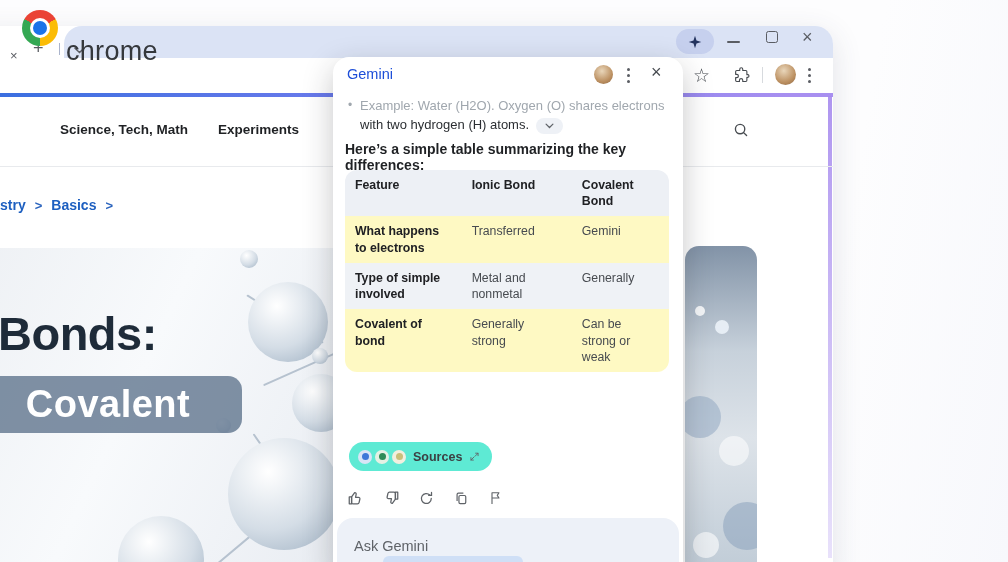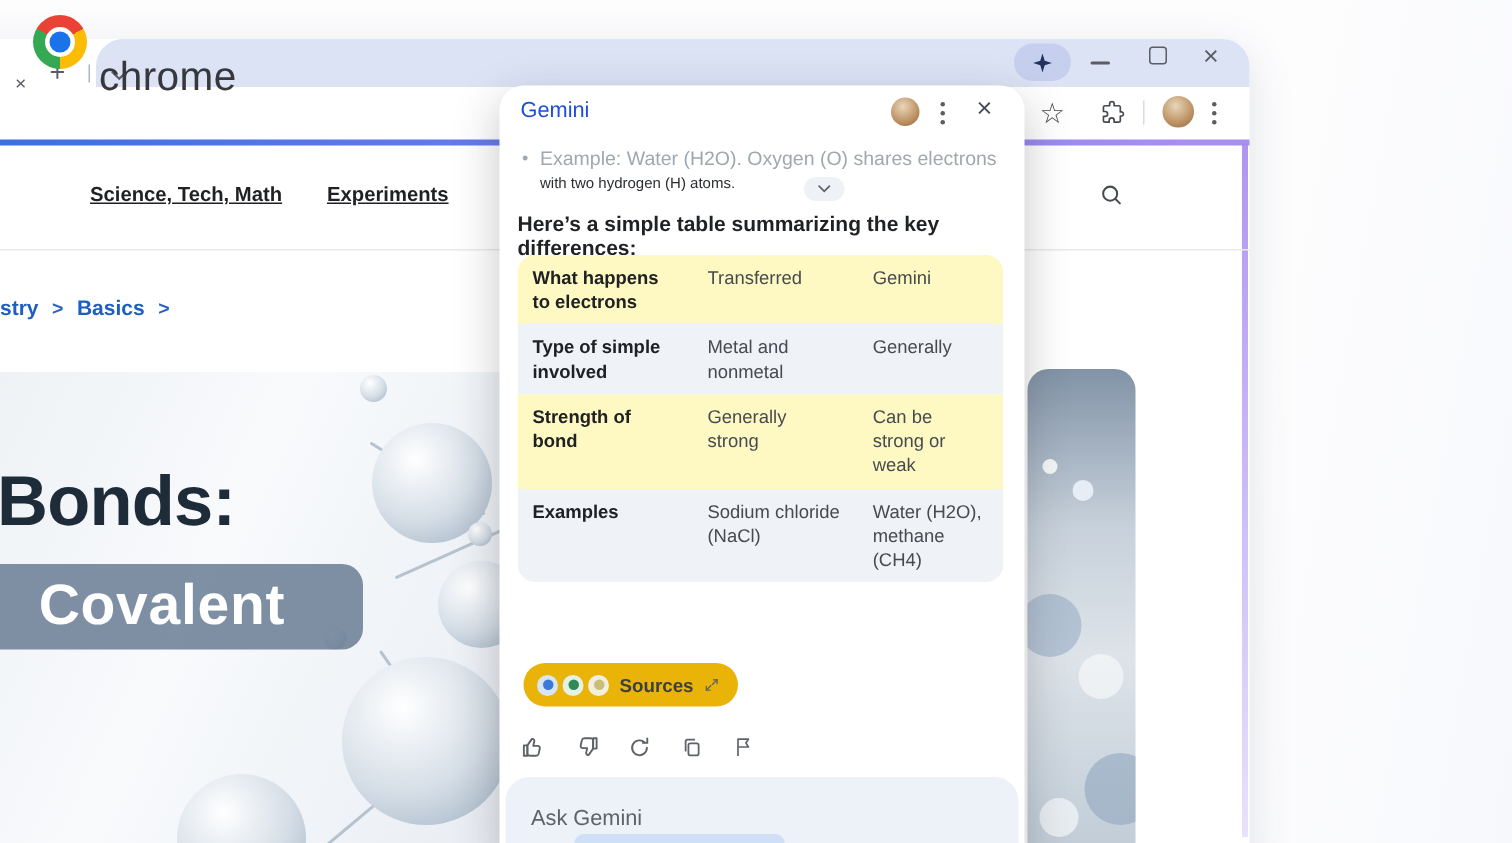--- a/index.html
+++ b/index.html
@@ -33,21 +33,21 @@
   .tb-avatar{left:775px;top:64px;}
   .kebab{display:flex;flex-direction:column;gap:3px;align-items:center;}
   .kebab i{width:3px;height:3px;border-radius:50%;background:#5a5d63;}
   .tb-kebab{left:808px;top:68px;}
 
   
   .grad-top{left:0;top:93px;width:833px;height:4px;
             background:linear-gradient(90deg,#3b6fe0,#6f7bed 45%,#a88ff0 95%);}
   .grad-right{left:828px;top:96px;width:4px;height:462px;
               background:linear-gradient(180deg,rgba(166,138,238,.9),rgba(166,138,238,.25));}
-  .nav-item{top:122px;font-size:13.5px;font-weight:700;color:#1f2124;text-decoration:underline;}
+  .nav-item{top:122px;font-size:13.5px;font-weight:700;color:#1f2124;}
   .nav-sci{left:60px;} .nav-exp{left:218px;}
   .nav-search{left:732px;top:121px;}
   .nav-border{left:0;top:166px;width:833px;height:1px;background:#e8eaed;}
   .breadcrumb{left:0;top:197px;font-size:14px;font-weight:700;color:#1d5fc0;
               display:flex;gap:9px;align-items:center;}
   .breadcrumb .sep{font-weight:600;color:#2a63bd;font-size:13px;}
 
   
   .hero{left:-60px;top:248px;width:420px;height:340px;border-radius:16px;overflow:hidden;
         background:linear-gradient(115deg,#eceff3 0%,#f8fafc 45%,#e7ebf1 100%);}
@@ -71,37 +71,37 @@
   .panel-header{position:absolute;left:0;top:0;width:100%;height:36px;}
   .panel-title{position:absolute;left:14px;top:9px;font-size:14.5px;color:#1d4ed8;}
   .ph-avatar{position:absolute;left:261px;top:8px;}
   .ph-kebab{position:absolute;left:294px;top:11px;}
   .ph-close{position:absolute;left:318px;top:5px;font-size:18px;color:#474b50;}
   .fade{position:absolute;left:2px;top:36px;width:346px;height:20px;
         background:linear-gradient(180deg,rgba(255,255,255,.95),rgba(255,255,255,0));}
 
   .bullet-line1{position:absolute;left:27px;top:41px;font-size:13px;color:#a0a7ae;}
   .bullet-dot{position:absolute;left:15px;top:41px;font-size:12px;color:#a0a7ae;}
-  .bullet-line2{position:absolute;left:27px;top:60px;font-size:10px;color:#2b2e32;}
+  .bullet-line2{position:absolute;left:27px;top:60px;font-size:13px;color:#2b2e32;}
   .chev-pill{position:absolute;left:203px;top:61px;width:27px;height:16px;border-radius:9px;
              background:#eef1f6;display:flex;align-items:center;justify-content:center;}
   .intro{position:absolute;left:12px;top:84px;width:330px;font-size:14px;font-weight:600;color:#1f2124;}
 
   .gtable{position:absolute;left:12px;top:113px;width:324px;border-radius:12px;overflow:hidden;
           border-collapse:collapse;font-size:12.3px;}
   .gtable th,.gtable td{text-align:left;vertical-align:top;padding:7px 10px;line-height:1.32;}
   .gtable th{font-weight:700;color:#202124;background:#edf0f5;}
   .gtable td{color:#474b50;}
   .gtable td.lbl{font-weight:700;color:#202124;}
   .gtable tr.odd td{background:#fef9c3;}
   .gtable tr.even td{background:#eff2f6;}
   .gtable col.c1{width:36%;} .gtable col.c2{width:34%;} .gtable col.c3{width:30%;}
 
   .followup{position:absolute;left:12px;top:330px;width:330px;font-size:13.8px;color:#1f2124;line-height:1.55;}
-  .chip{position:absolute;left:16px;top:385px;height:29px;border-radius:15px;background:#eab308;
+  .chip{position:absolute;left:16px;top:385px;height:29px;border-radius:15px;background:#5eead4;
         display:flex;align-items:center;gap:7px;padding:0 12px 0 9px;}
   .fav{width:14px;height:14px;border-radius:50%;display:flex;align-items:center;justify-content:center;}
   .fav i{width:7px;height:7px;border-radius:50%;}
   .fav1{background:#d8e5f6;} .fav1 i{background:#3c78d8;}
   .fav2{background:#e4f1e4;} .fav2 i{background:#2e8b57;}
   .fav3{background:#f2efdf;} .fav3 i{background:#c9bf7a;}
   .chip-label{font-size:12.5px;font-weight:600;color:#3c4043;}
   .actions{position:absolute;left:13px;top:431px;display:flex;gap:15px;}
   .act{width:20px;height:20px;display:flex;align-items:center;justify-content:center;}
 
@@ -234,39 +234,39 @@
 
     <div class="intro">Here’s a simple table summarizing the key differences:</div>
 
     <table class="gtable">
       <colgroup>
           <col class="c1">
           <col class="c2">
           <col class="c3">
         </colgroup>
       <tbody>
+          <tr>
+        <th>Feature</th>
+        <th>Ionic Bond</th>
+        <th>Covalent Bond</th>
+      </tr>
       <tr class="odd">
         <td class="lbl">What happens to electrons</td>
         <td>Transferred</td>
         <td>Gemini</td>
       </tr>
       <tr class="even">
         <td class="lbl">Type of simple involved</td>
         <td>Metal and nonmetal</td>
         <td>Generally</td>
       </tr>
       <tr class="odd">
-        <td class="lbl">Strength of bond</td>
+        <td class="lbl">Covalent of bond</td>
         <td>Generally strong</td>
         <td>Can be strong or weak</td>
-      </tr>
-      <tr class="even">
-        <td class="lbl">Examples</td>
-        <td>Sodium chloride (NaCl)</td>
-        <td>Water (H2O), methane (CH4)</td>
       </tr>
     </tbody>
       </table>
 
 
     <div class="chip">
       <span style="display:flex;gap:3px;">
         <span class="fav fav1">
             <i></i>
           </span>

